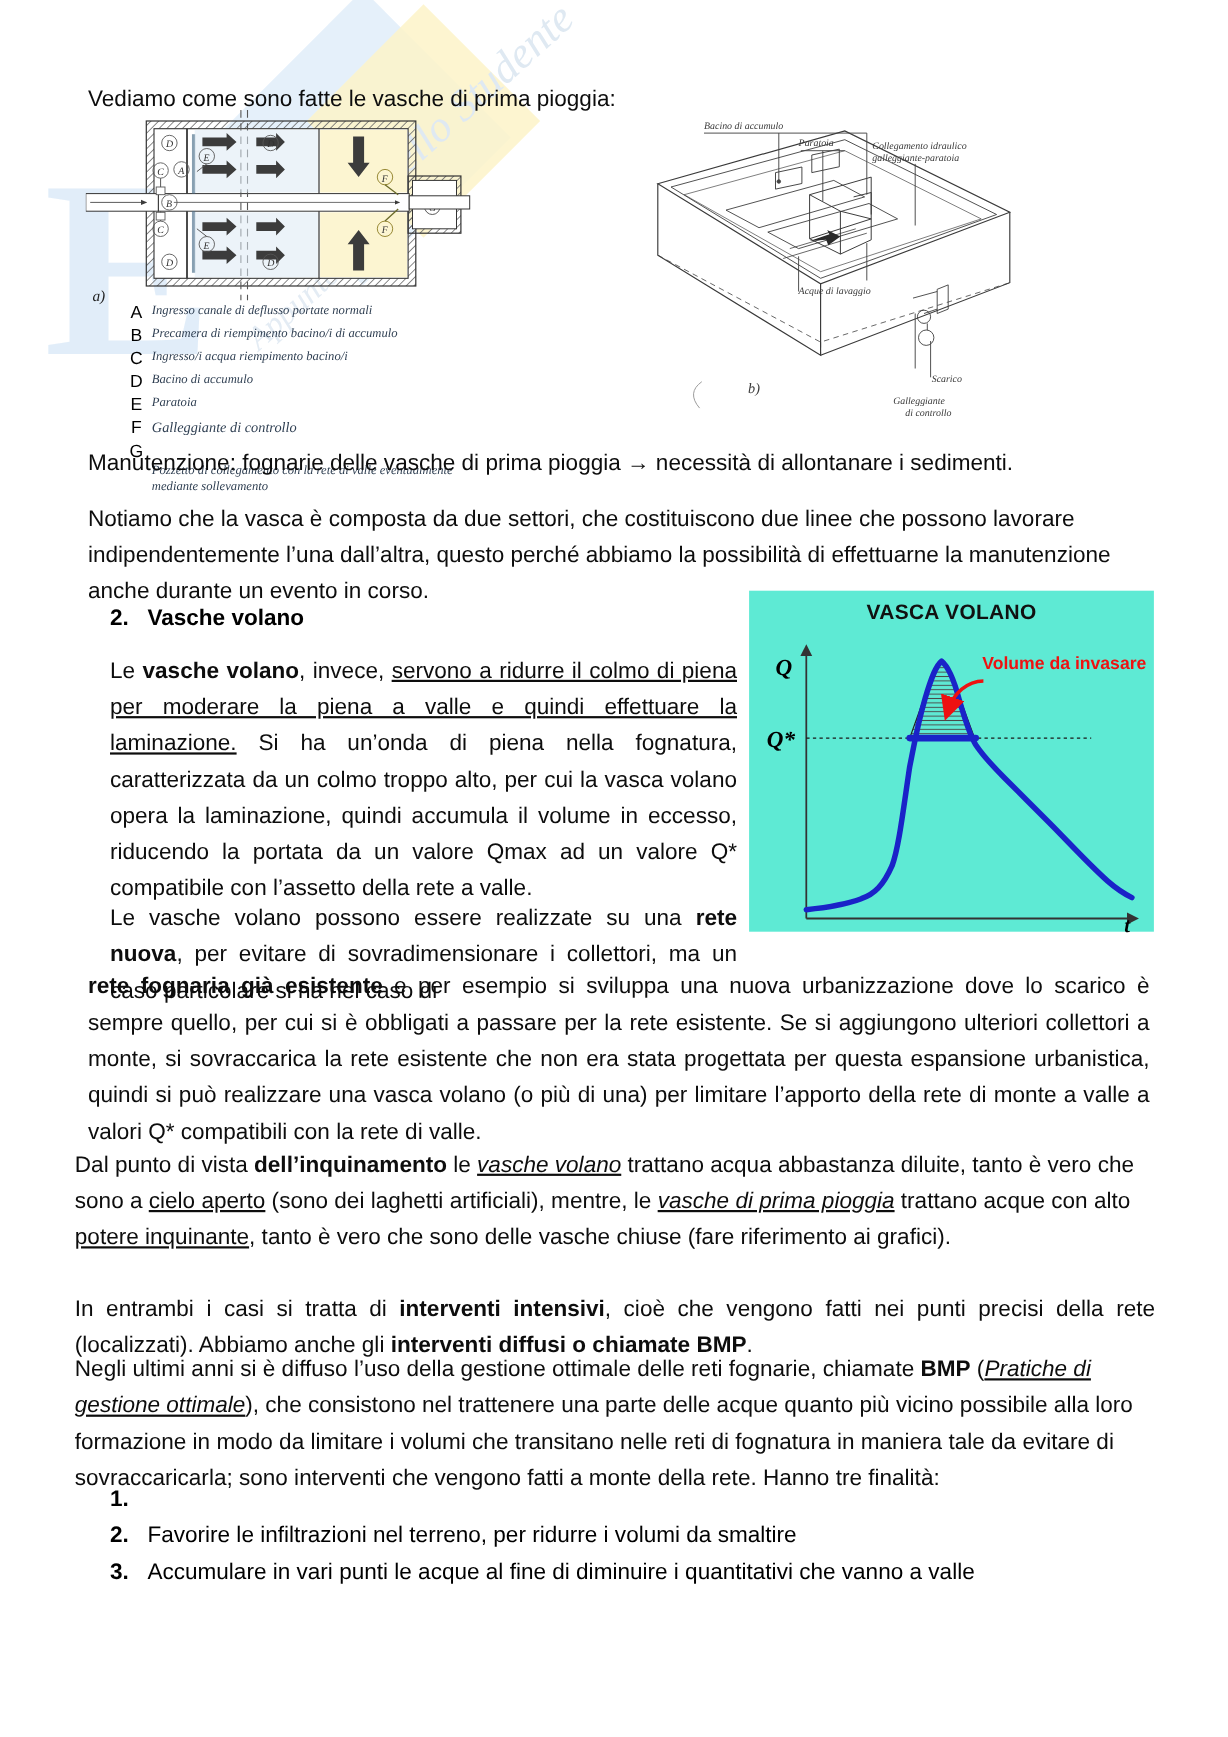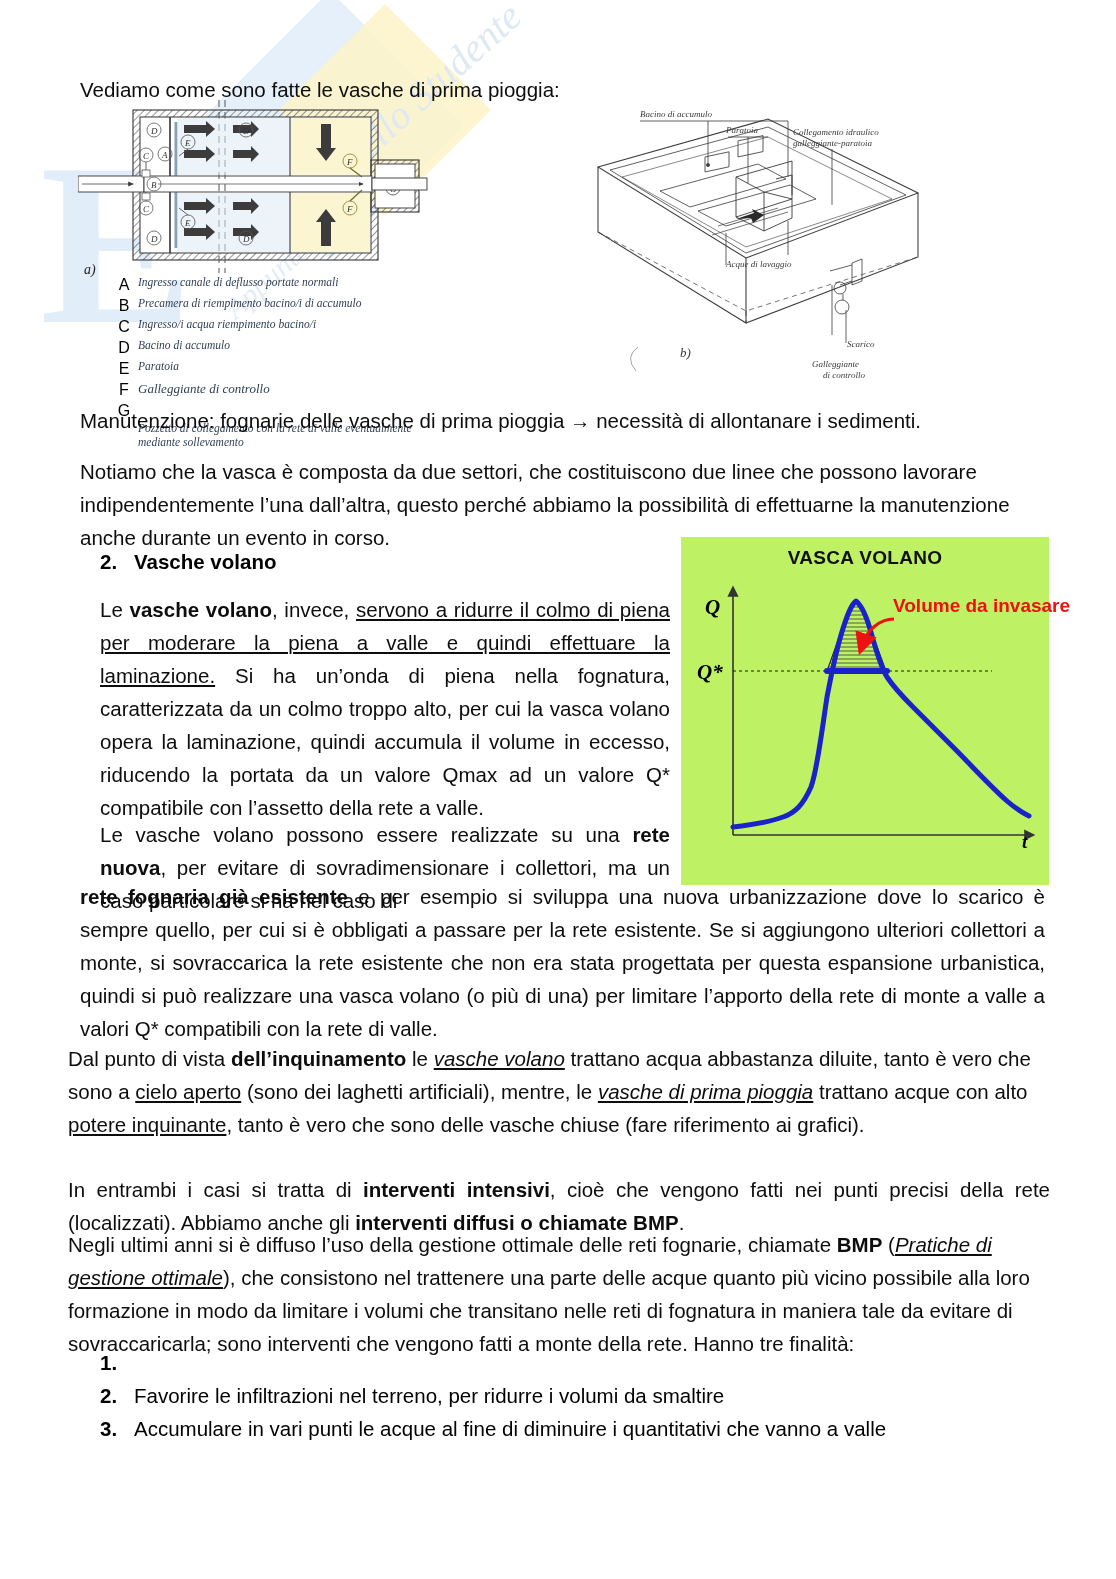--- a/index.html
+++ b/index.html
@@ -103,38 +103,38 @@
   .figB {
     position: absolute;
     left: 540px; top: 95px;
     width: 400px; height: 300px;
   }
 
   
   .chart-box {
     position: absolute;
     left: 681px; top: 537px;
-    width: 368px; height: 348px;
-    background: #bef264;
+    width: 368px; height: 310px;
+    background: #5eead4;
     z-index: 3;
   }
   .chart-title {
     position: absolute;
     top: 10px; left: 0; right: 0;
     text-align: center;
     font-size: 19px;
     font-weight: bold;
     color: #111;
     letter-spacing: .3px;
     font-family: "Liberation Sans", sans-serif;
   }
   .chart-anno {
     position: absolute;
     left: 212px; top: 58px;
-    font-size: 19px;
+    font-size: 16px;
     font-weight: bold;
     color: #ee1111;
     font-family: "Liberation Sans", sans-serif;
     white-space: nowrap;
   }
   .axis-lbl {
     position: absolute;
     font-family: "Liberation Serif", serif;
     font-style: italic;
     font-weight: bold;

